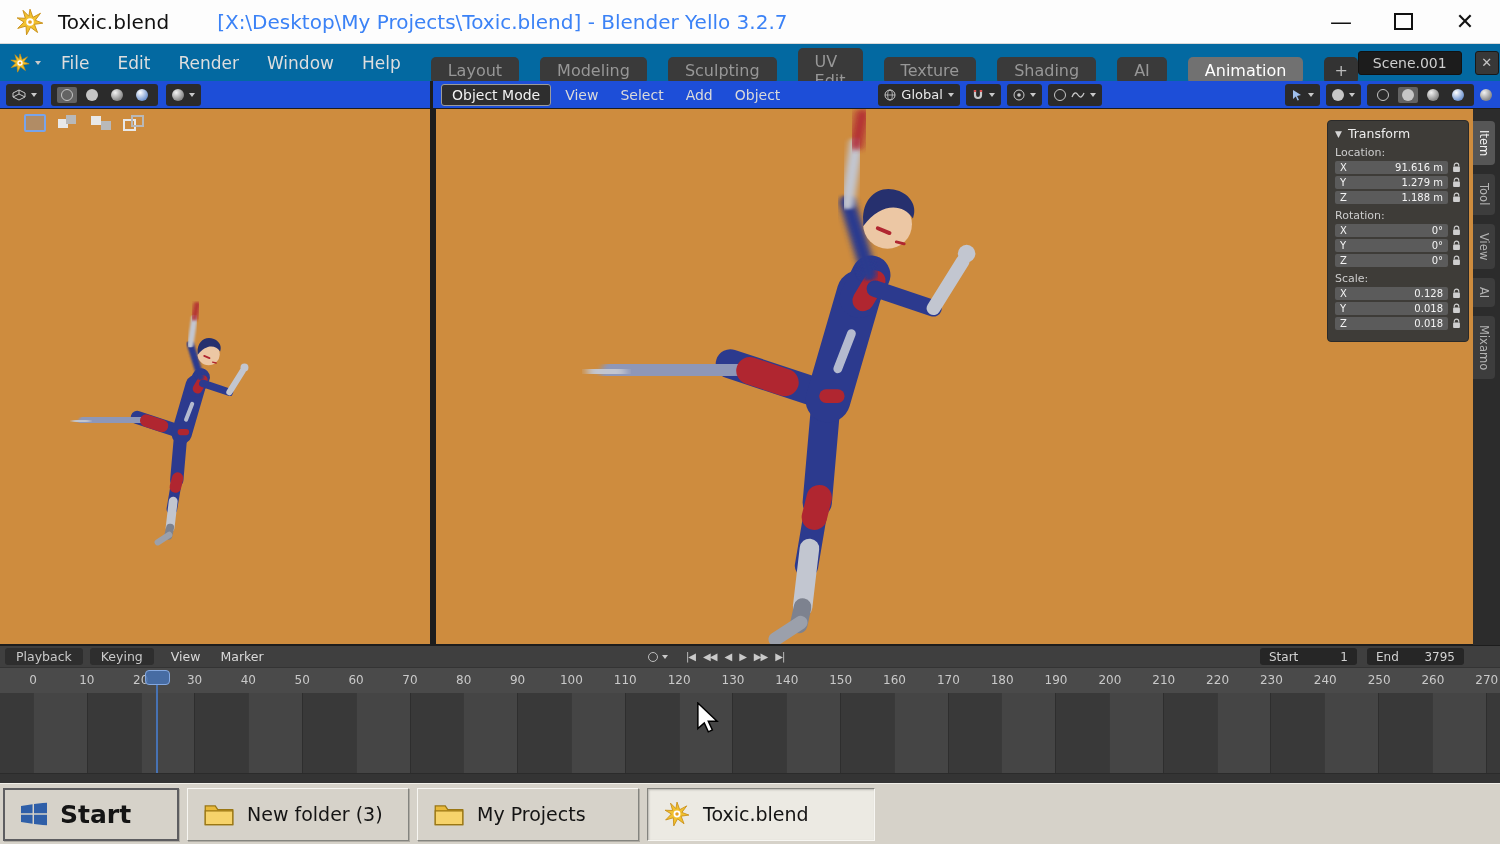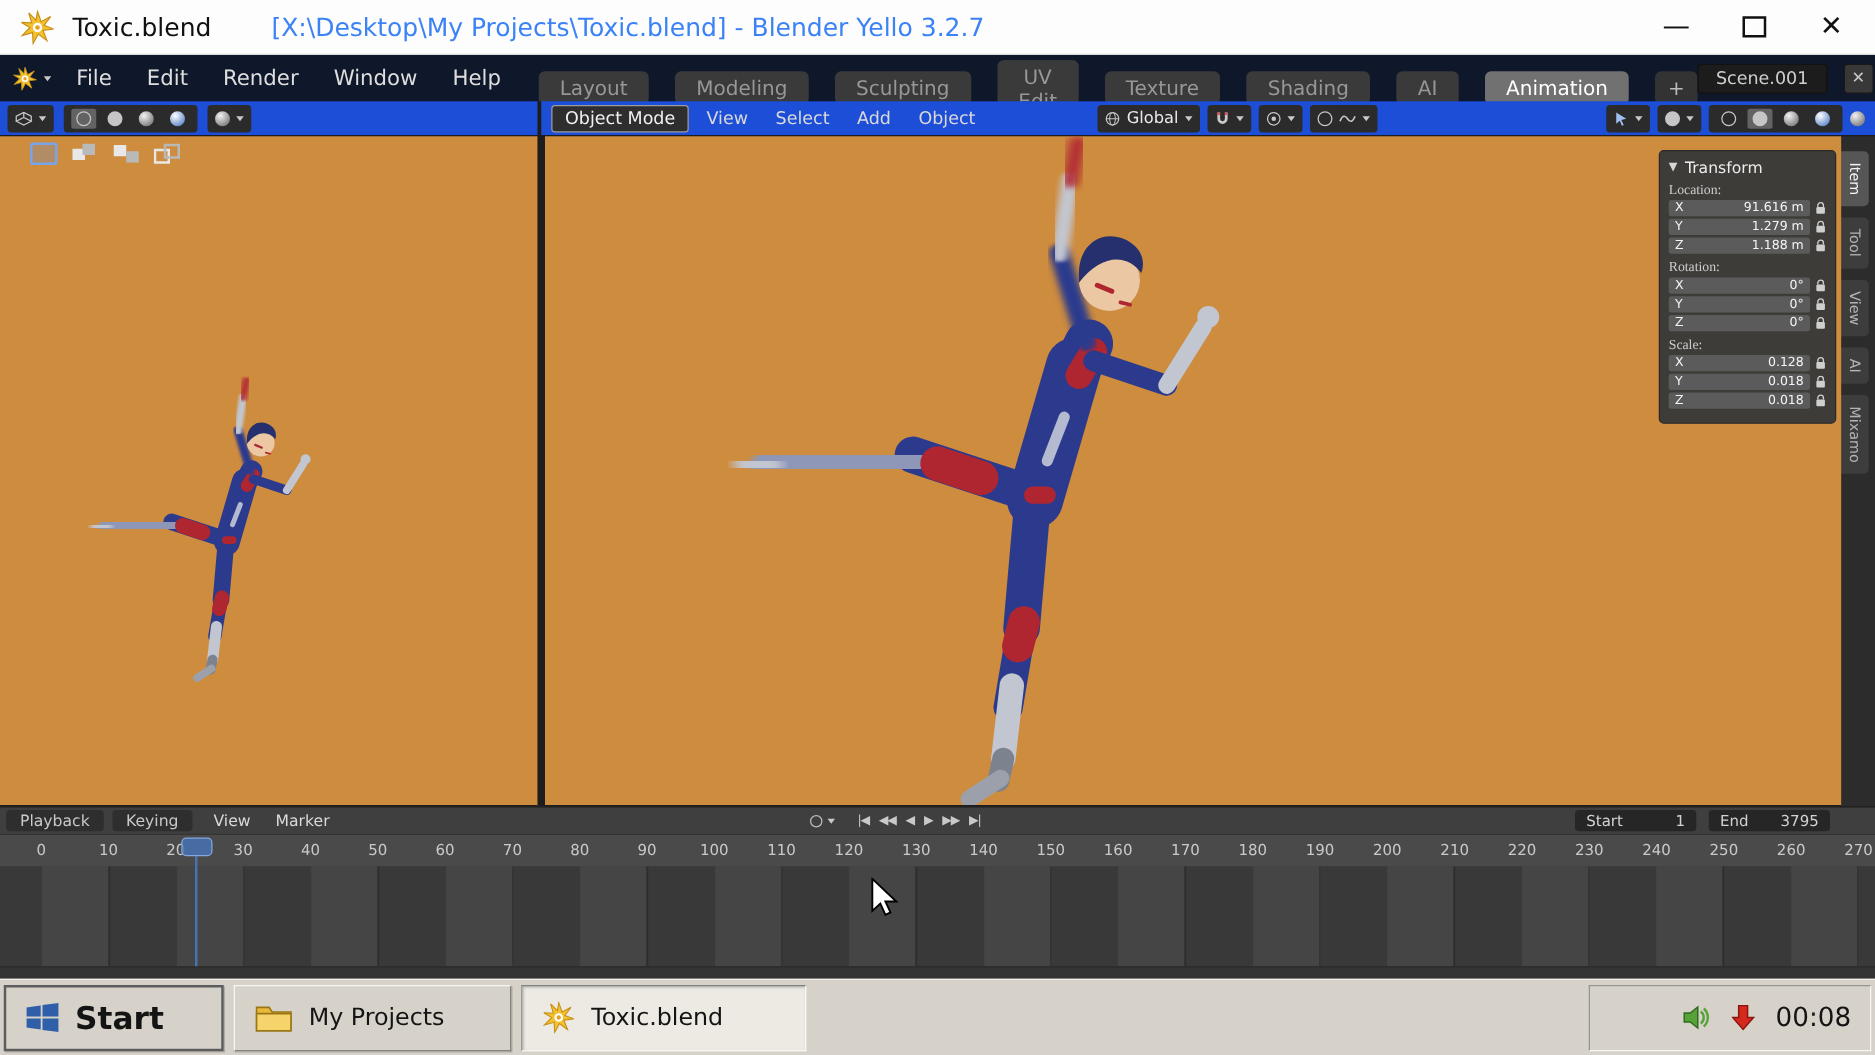--- a/index.html
+++ b/index.html
@@ -12,22 +12,22 @@
               border-bottom:1px solid #d9d9d9; display:flex; align-items:center; }
   .app-icon { width:28px; height:28px; margin-left:16px; }
   .app-name { margin-left:14px; font-size:20px; color:#111; }
   .window-title { margin-left:48px; font-size:20px; color:#3b82f6; }
   .win-controls { margin-left:auto; margin-right:22px; display:flex; align-items:center; gap:36px; }
   .win-btn { min-width:26px; height:26px; display:flex; align-items:center; justify-content:center;
              font-size:22px; color:#111; cursor:default; }
   .max-glyph { width:19px; height:17px; border:2px solid #111; }
 
   
-  .menubar { position:absolute; top:44px; left:0; right:0; height:37px; background:#0f172a;
-             display:flex; align-items:center;text-align:center; }
+  .menubar { position:absolute; top:44px; left:0; right:0; height:37px; background:#0369a1;
+             display:flex; align-items:center; }
   .blender-badge { display:flex; align-items:center; gap:5px; margin:0 6px 0 10px; }
   .menu-item { color:#dedede; font-size:17px; padding:0 14px; }
   .ws-tabs { display:flex; align-items:center; margin-left:16px; gap:21px; height:100%;margin-top:16px; }
   .ws-tab { background:#3a3a3a; color:#979797; font-size:16px; padding:4px 17px; border-radius:5px; }
   .ws-tab.active { background:#717171; color:#fff; }
   .ws-tab.plus { padding:4px 10px; background:#333; color:#bbb; }
   .scene-area { margin-left:auto; margin-right:14px; display:flex; align-items:center; gap:13px; }
   .scene-field { background:#1c1c1c; border:1px solid #121212; border-radius:3px; color:#cfcfcf;
                  font-size:14px; padding:3px 14px; }
   .scene-x { width:24px; height:24px; background:#383838; border:1px solid #181818; border-radius:3px;
@@ -75,21 +75,21 @@
   .ci.sel { border:2px solid #78a4ea; background:rgba(90,140,220,0.25); border-radius:2px; }
 
   .figure-wrap { position:absolute; }
 
   
   .transform-panel { position:absolute; top:11px; right:4px; width:142px;
                      background:rgba(56,56,56,0.96); border:1px solid #2a2a2a; border-radius:4px;
                      padding:5px 7px 9px; }
   .tp-title { display:flex; align-items:center; gap:6px; font-size:12.5px; color:#ececec; margin-bottom:3px; }
   .tp-caret { font-size:9px; color:#d5d5d5; }
-  .tp-group-label { font-size:11px; color:#cdcdcd; margin:5px 0 2px;font-family:Liberation Serif, serif; }
+  .tp-group-label { font-size:11px; color:#cdcdcd; margin:5px 0 2px; }
   .tp-row { display:flex; align-items:center; gap:4px; margin-bottom:2px; }
   .tp-field { flex:1; background:#5b5b5b; border-radius:2px; height:13px; display:flex;
               justify-content:space-between; align-items:center; padding:0 5px; font-size:10px; color:#f4f4f4; }
   .lock-icon { flex:0 0 auto; }
 
   
   .timeline { position:absolute; top:645px; left:0; right:0; height:140px; background:#3f3f3f;
               border-top:1px solid #1d1d1d; --ph-x:157px; }
   .tl-header { position:relative; height:21px; display:flex; align-items:center; padding:0 5px; }
   .tl-menu-btn { background:#2e2e2e; color:#c9c9c9; font-size:12.5px; padding:1px 11px;
@@ -537,36 +537,33 @@
     <div class="tb-btn start">
       <svg width="26" height="24" viewBox="0 0 18 16">
           <use href="#winlogo"></use>
         </svg>
       <span>Start</span>
     </div>
     <div class="tb-btn task">
       <svg width="30" height="24" viewBox="0 0 24 19">
           <use href="#folder"></use>
         </svg>
+      <span>New folder (3)</span>
+    </div>
+    <div class="tb-btn task">
+      <svg width="30" height="24" viewBox="0 0 24 19">
+          <use href="#folder"></use>
+        </svg>
       <span>My Projects</span>
     </div>
     <div class="tb-btn task active">
       <svg width="26" height="26" viewBox="0 0 24 24">
           <use href="#blogo"></use>
         </svg>
       <span>Toxic.blend</span>
     </div>
-    <div class="tray">
-      <svg width="24" height="22" viewBox="0 0 20 18">
-          <use href="#speaker"></use>
-        </svg>
-      <svg width="19" height="22" viewBox="0 0 16 18">
-          <use href="#redarrow"></use>
-        </svg>
-      <span class="tray-clock">00:08</span>
-    </div>
   </div>
 
   <svg class="cursor" width="24" height="32" viewBox="0 0 21 30">
     <path d="M1,1 L1,25 L7,19.6 L10.8,28 L14.6,26.2 L10.8,18 L19,18 Z" fill="#fff" stroke="#000" stroke-width="1.4"></path>
   </svg>
 
 </div>
 
 </body></html>

